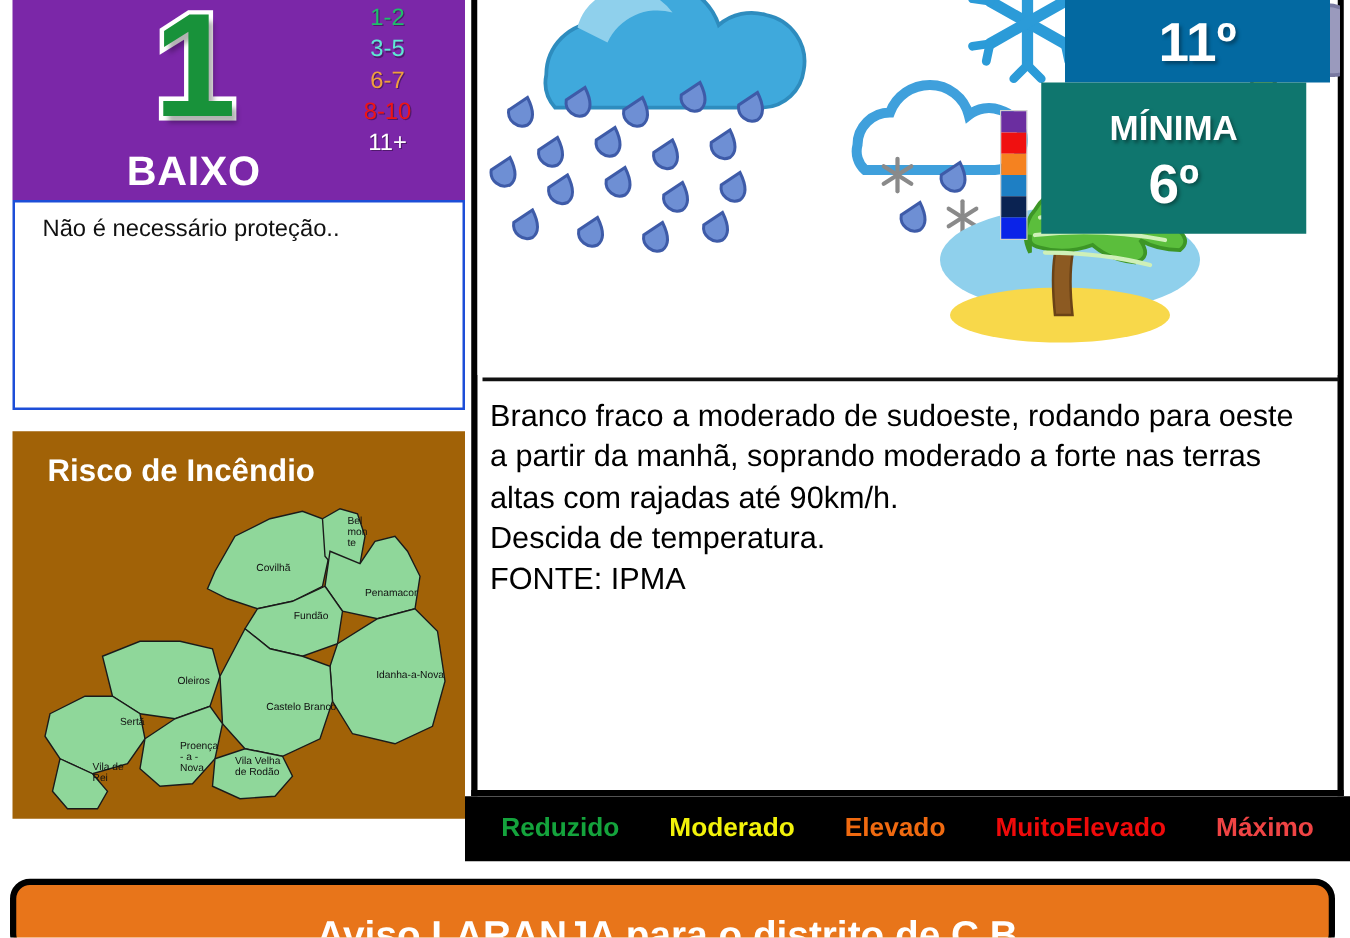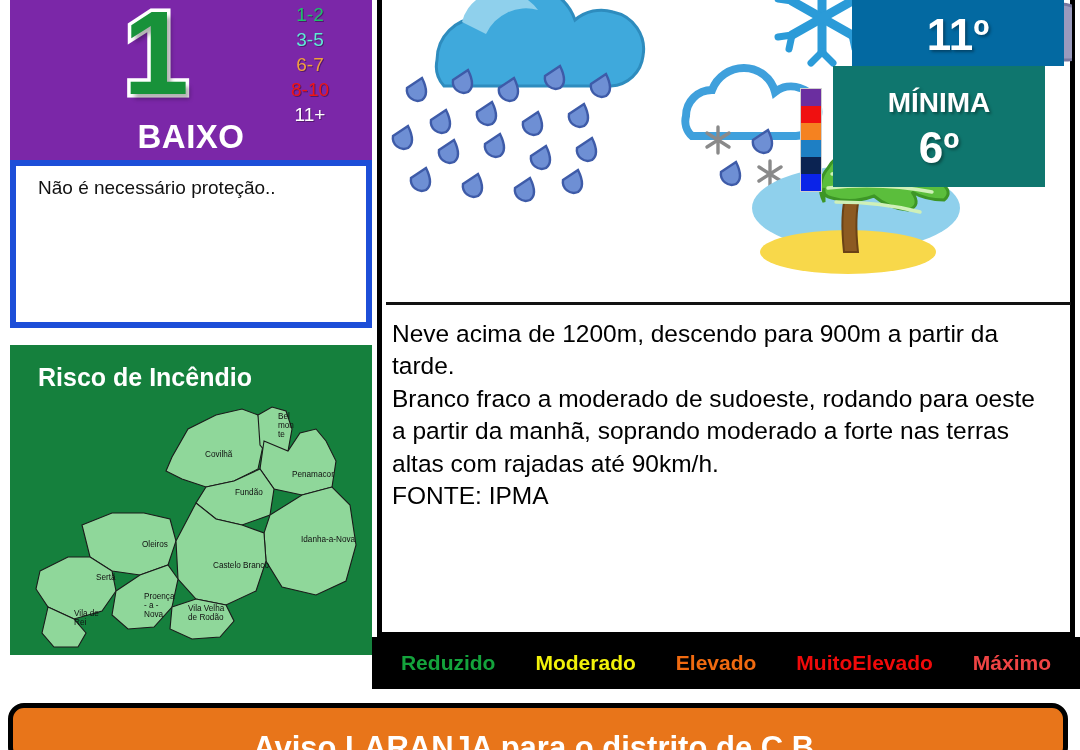--- a/index.html
+++ b/index.html
@@ -19,41 +19,41 @@
     position:absolute;left:0;top:-6px;width:290px;text-align:center;
     font-size:118px;font-weight:bold;line-height:1;
     color:#18923A;
     -webkit-text-stroke:7px #ffffff;
     paint-order:stroke fill;
     text-shadow:4px 5px 4px rgba(0,0,0,.30);
     letter-spacing:-2px;
   }
   #uv-level-label{
     position:absolute;left:0;top:118px;width:290px;text-align:center;
-    font-size:33px;font-weight:bold;color:#ffffff;letter-spacing:.5px;padding-left:36px;
+    font-size:33px;font-weight:bold;color:#ffffff;letter-spacing:.5px;
   }
   #uv-scale{
     position:absolute;right:22px;top:2px;width:80px;text-align:center;
   }
   #uv-scale .uv-step{
     font-size:19px;font-weight:normal;line-height:1.32;
     text-shadow:1px 1px 0 rgba(0,0,0,.35);
   }
   
   #uv-advice-box{
     position:absolute;left:10px;top:160px;width:362px;height:168px;
-    background:#ffffff;border:6px solid #1d4ed8;box-sizing:border-box;
+    background:#ffffff;border:2px solid #1d4ed8;box-sizing:border-box;
   }
   #uv-advice-text{
     font-size:19px;color:#111;padding:10px 0 0 22px;line-height:1.25;
   }
   
   #fire-risk-panel{
     position:absolute;left:10px;top:345px;width:362px;height:310px;
-    background:#15803d;overflow:hidden;
+    background:#a16207;overflow:hidden;
   }
   #fire-risk-title{
     position:absolute;left:28px;top:18px;
     font-size:25px;font-weight:bold;color:#ffffff;
   }
   #fire-risk-map{position:absolute;left:10px;top:50px;width:352px;height:258px;}
   .map-label{
     font-family:"Liberation Sans", sans-serif;font-size:8.2px;fill:#111;
   }
   
@@ -279,22 +279,22 @@
           <path d="M76,48 q52,-6 104,4"></path>
           <path d="M84,62 q46,0 84,10"></path>
         </g>
       </g>
     </svg>
   </div>
 
   <div id="icon-divider"></div>
 
   <div id="weather-text">
-    <div class="wline">Neve acima de 1200m, descendo para 900m a partir da tarde.</div>
     <div class="wline">Branco fraco a moderado de sudoeste, rodando para oeste a partir da manhã, soprando moderado a forte nas terras altas com rajadas até 90km/h.</div>
+    <div class="wline">Descida de temperatura.</div>
     <div class="wline">FONTE: IPMA</div>
   </div>
 </div>
 
 <div id="color-bar">
     <div style="background: rgb(107, 46, 160);"></div>
     <div style="background: rgb(240, 16, 16);"></div>
     <div style="background: rgb(245, 130, 32);"></div>
     <div style="background: rgb(30, 127, 196);"></div>
     <div style="background: rgb(11, 35, 82);"></div>

